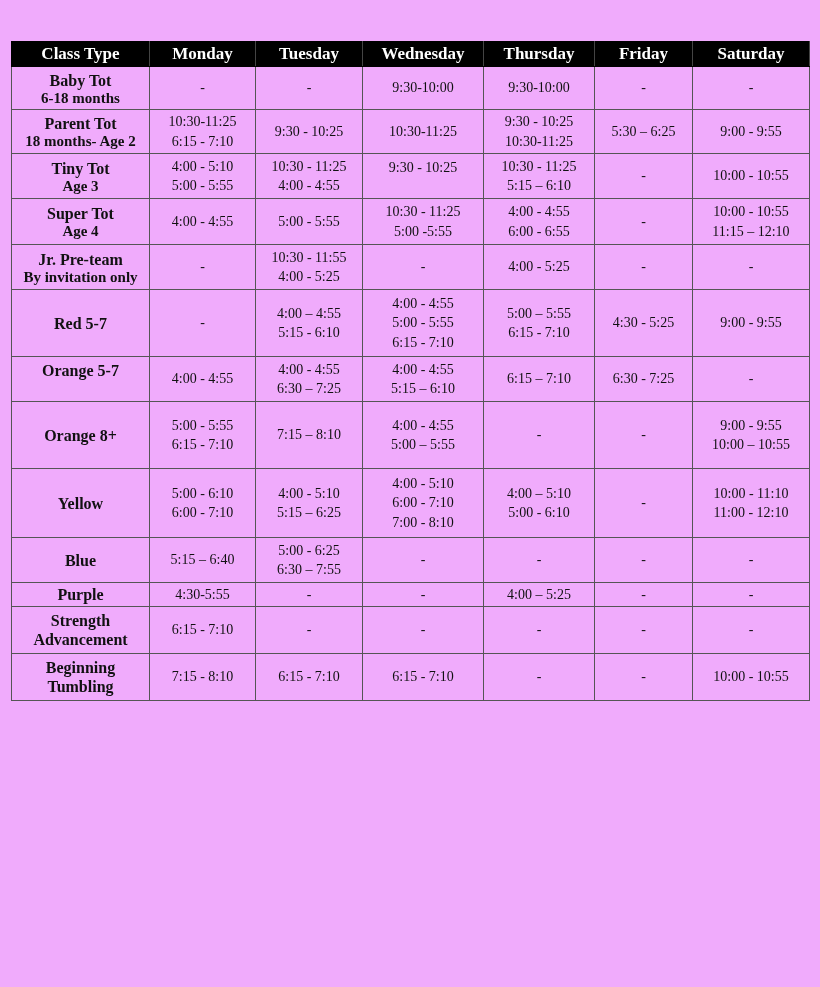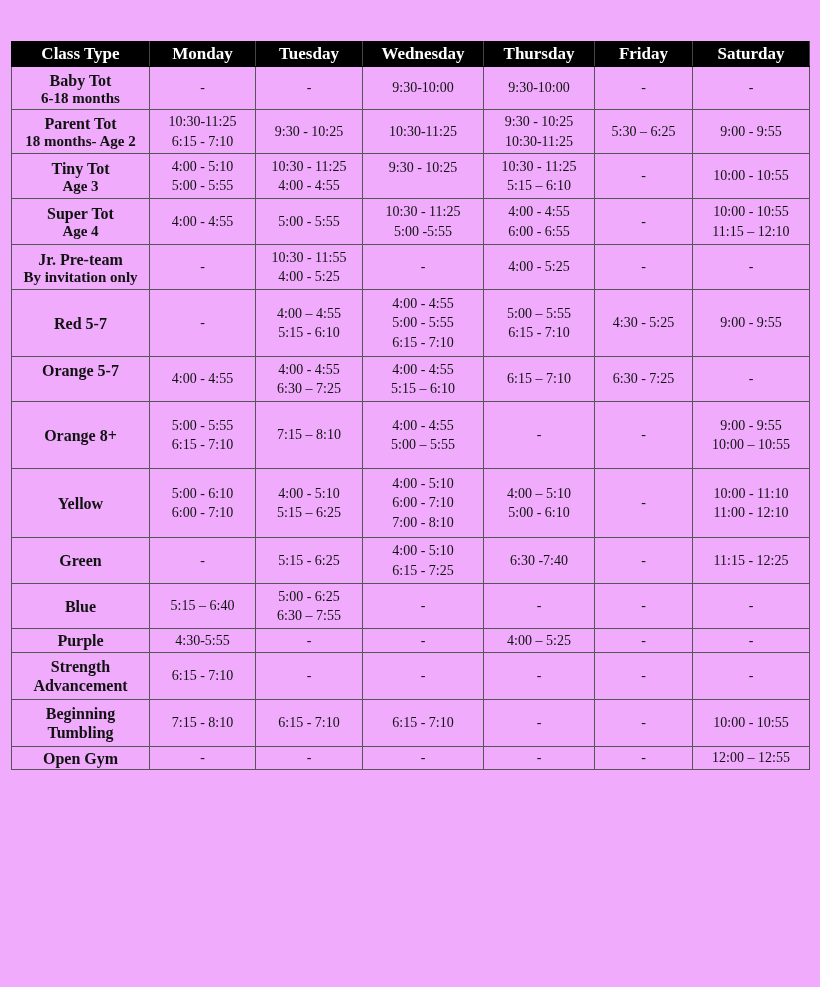--- a/index.html
+++ b/index.html
@@ -293,42 +293,20 @@
             <span class="line">5:00 - 6:10</span>
           </td>
           <td class="time">
             <span class="line">-</span>
           </td>
           <td class="time">
             <span class="line">10:00 - 11:10</span>
             <span class="line">11:00 - 12:10</span>
           </td>
         </tr>
-        <tr style="height: 46px;">
-          <td class="class-name"><span>Green</span></td>
-          <td class="time">
-            <span class="line">-</span>
-          </td>
-          <td class="time">
-            <span class="line">5:15 - 6:25</span>
-          </td>
-          <td class="time">
-            <span class="line">4:00 - 5:10</span>
-            <span class="line">6:15 - 7:25</span>
-          </td>
-          <td class="time">
-            <span class="line">6:30 -7:40</span>
-          </td>
-          <td class="time">
-            <span class="line">-</span>
-          </td>
-          <td class="time">
-            <span class="line">11:15 - 12:25</span>
-          </td>
-        </tr>
         <tr style="height: 45px;">
           <td class="class-name"><span>Blue</span></td>
           <td class="time">
             <span class="line">5:15 – 6:40</span>
           </td>
           <td class="time">
             <span class="line">5:00 - 6:25</span>
             <span class="line">6:30 – 7:55</span>
           </td>
           <td class="time">
@@ -402,38 +380,17 @@
             <span class="line">6:15 - 7:10</span>
           </td>
           <td class="time">
             <span class="line">-</span>
           </td>
           <td class="time">
             <span class="line">-</span>
           </td>
           <td class="time">
             <span class="line">10:00 - 10:55</span>
-          </td>
-        </tr>
-        <tr style="height: 23px;">
-          <td class="class-name"><span>Open Gym</span></td>
-          <td class="time">
-            <span class="line">-</span>
-          </td>
-          <td class="time">
-            <span class="line">-</span>
-          </td>
-          <td class="time">
-            <span class="line">-</span>
-          </td>
-          <td class="time">
-            <span class="line">-</span>
-          </td>
-          <td class="time">
-            <span class="line">-</span>
-          </td>
-          <td class="time">
-            <span class="line">12:00 – 12:55</span>
           </td>
         </tr>
       </tbody>
   </table>
 </div>
 
 </body></html>

